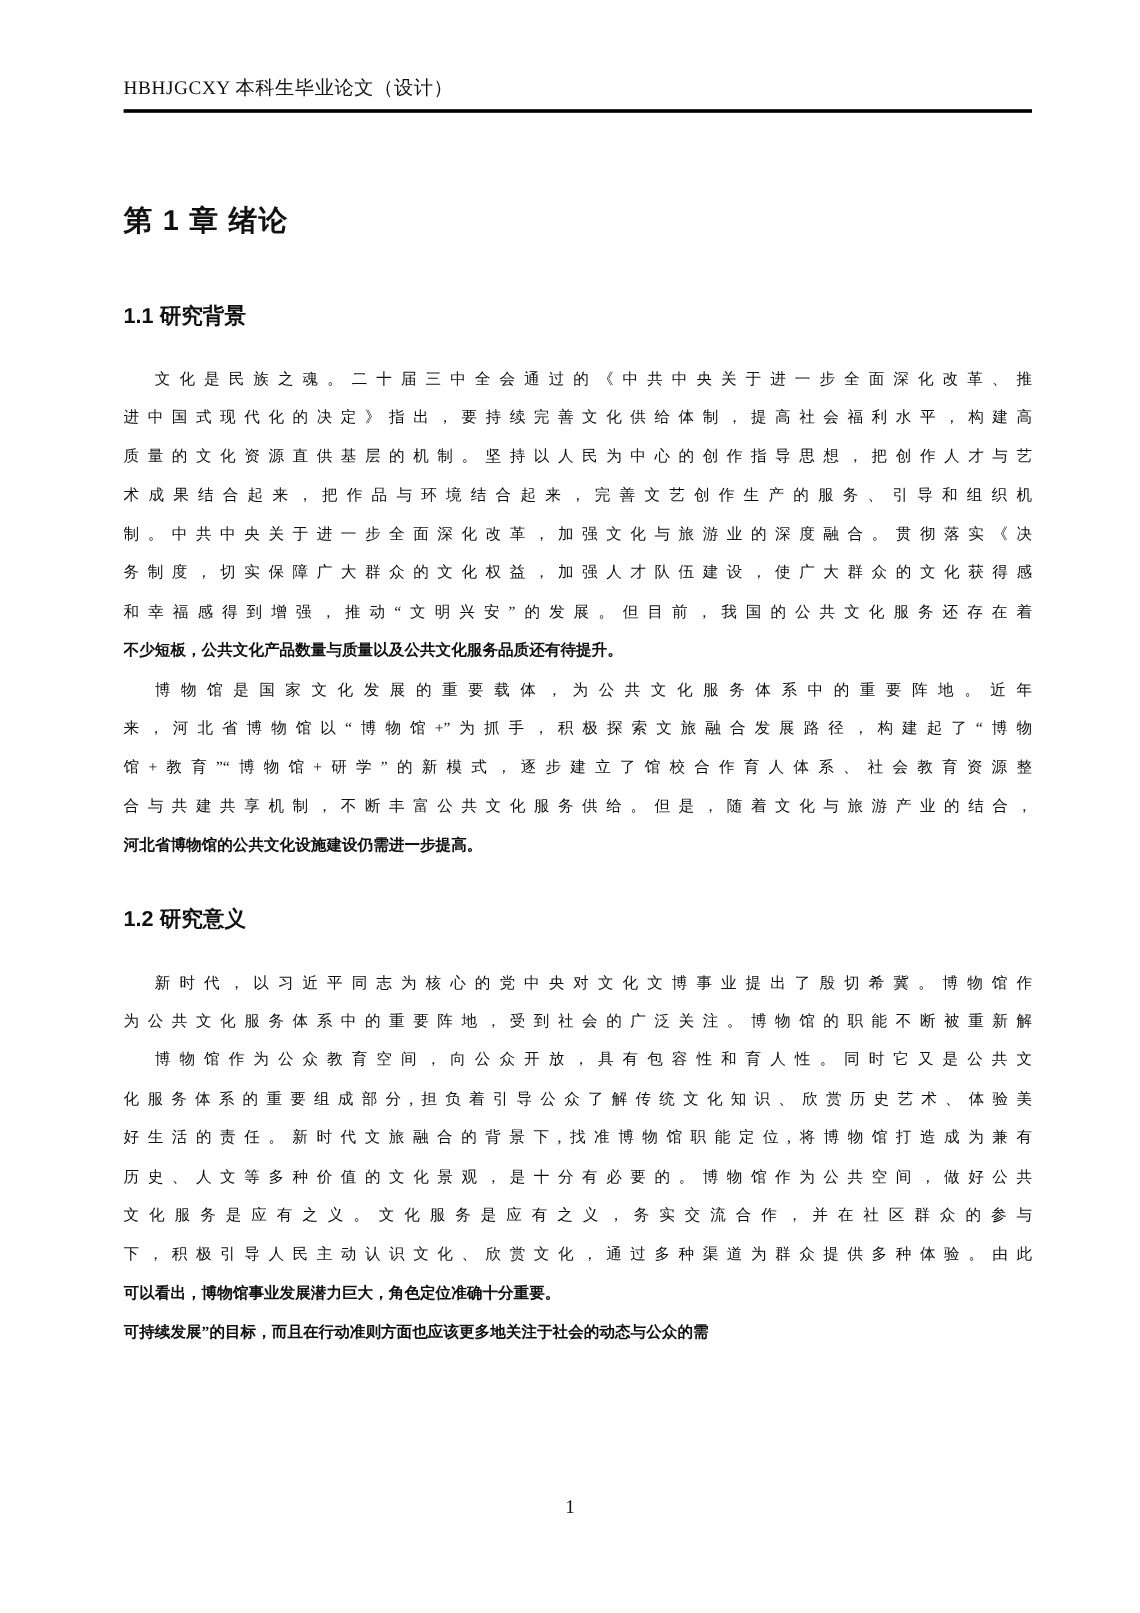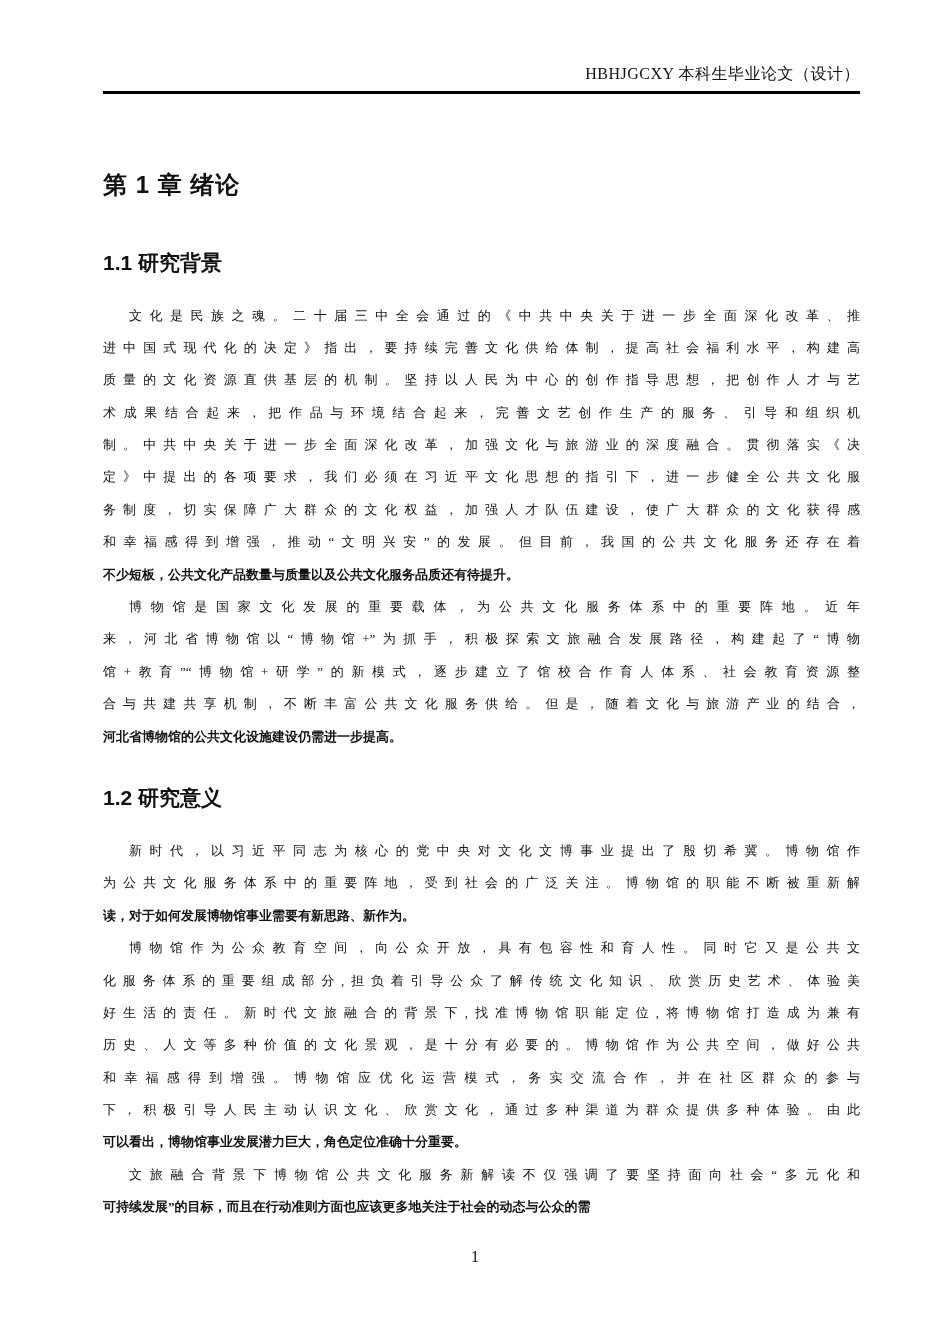--- a/index.html
+++ b/index.html
@@ -12,21 +12,21 @@
     color: #111111;
     font-family: "Liberation Serif", "DejaVu Serif", serif;
     overflow: hidden;
   }
   .content {
     margin-left: 103px;
     margin-right: 90px; 
   }
   .running-header {
     padding-top: 64px;
-    text-align: right;
+    text-align: left;
     font-size: 16px;
     line-height: 20px;
     letter-spacing: 0.5px;
   }
   .header-rule {
     margin-top: 7px;
     height: 2.5px;
     background: #000000;
   }
   .chapter-title {
@@ -35,21 +35,21 @@
     font-family: Liberation Sans, sans-serif;
     font-weight: 700;
     font-size: 24px;
     line-height: 34px;
     letter-spacing: 1px;
   }
   .section-heading {
     margin: 30px 0 22px 0;
     font-family: "Liberation Sans", "DejaVu Sans", sans-serif;
     font-weight: 700;
-    font-size: 21px;
+    font-size: 18px;
     line-height: 30px;
   }
   .section-heading.first { margin-top: 46px; }
   .para { margin: 0; }
   .para .line {
     font-size: 13px;
     line-height: 32.4px;
     height: 32.4px;
     white-space: nowrap;
     text-align: justify;
@@ -83,50 +83,47 @@
     <div class="chapter-title">第 1 章  绪论</div>
 
     <div class="section-heading first">1.1  研究背景</div>
 
     <div class="para">
         <div class="line indent">文化是民族之魂。二十届三中全会通过的《中共中央关于进一步全面深化改革、推</div>
         <div class="line">进中国式现代化的决定》指出，要持续完善文化供给体制，提高社会福利水平，构建高</div>
         <div class="line">质量的文化资源直供基层的机制。坚持以人民为中心的创作指导思想，把创作人才与艺</div>
         <div class="line">术成果结合起来，把作品与环境结合起来，完善文艺创作生产的服务、引导和组织机</div>
         <div class="line">制。中共中央关于进一步全面深化改革，加强文化与旅游业的深度融合。贯彻落实《决</div>
-        <div class="line">定》中提出的各项要求，我们必须在习近平文化思想的指引下，进一步健全公共文化服</div>
         <div class="line">务制度，切实保障广大群众的文化权益，加强人才队伍建设，使广大群众的文化获得感</div>
         <div class="line">和幸福感得到增强，推动“文明兴安”的发展。但目前，我国的公共文化服务还存在着</div>
         <div class="line last">不少短板，公共文化产品数量与质量以及公共文化服务品质还有待提升。</div>
       </div>
     <div class="para">
         <div class="line indent">博物馆是国家文化发展的重要载体，为公共文化服务体系中的重要阵地。近年</div>
         <div class="line">来，河北省博物馆以“博物馆+”为抓手，积极探索文旅融合发展路径，构建起了“博物</div>
         <div class="line">馆+教育”“博物馆+研学”的新模式，逐步建立了馆校合作育人体系、社会教育资源整</div>
         <div class="line">合与共建共享机制，不断丰富公共文化服务供给。但是，随着文化与旅游产业的结合，</div>
         <div class="line last">河北省博物馆的公共文化设施建设仍需进一步提高。</div>
       </div>
 
     <div class="section-heading">1.2  研究意义</div>
 
     <div class="para">
         <div class="line indent">新时代，以习近平同志为核心的党中央对文化文博事业提出了殷切希冀。博物馆作</div>
         <div class="line">为公共文化服务体系中的重要阵地，受到社会的广泛关注。博物馆的职能不断被重新解</div>
-        <div class="line last">读，对于如何发展博物馆事业需要有新思路、新作为。</div>
       </div>
     <div class="para">
         <div class="line indent">博物馆作为公众教育空间，向公众开放，具有包容性和育人性。同时它又是公共文</div>
         <div class="line">化服务体系的重要组成部分,担负着引导公众了解传统文化知识、欣赏历史艺术、体验美</div>
         <div class="line">好生活的责任。新时代文旅融合的背景下,找准博物馆职能定位,将博物馆打造成为兼有</div>
         <div class="line">历史、人文等多种价值的文化景观，是十分有必要的。博物馆作为公共空间，做好公共</div>
-        <div class="line">和幸福感得到增强。博物馆应优化运营模式，务实交流合作，并在社区群众的参与</div>
+        <div class="line">文化服务是应有之义。文化服务是应有之义，务实交流合作，并在社区群众的参与</div>
         <div class="line">下，积极引导人民主动认识文化、欣赏文化，通过多种渠道为群众提供多种体验。由此</div>
         <div class="line last">可以看出，博物馆事业发展潜力巨大，角色定位准确十分重要。</div>
       </div>
     <div class="para">
-        <div class="line indent">文旅融合背景下博物馆公共文化服务新解读不仅强调了要坚持面向社会“多元化和</div>
         <div class="line last">可持续发展”的目标，而且在行动准则方面也应该更多地关注于社会的动态与公众的需</div>
       </div>
 
   </div>
 
   <div class="page-number">1</div>
 </div>
 
 </body></html>

